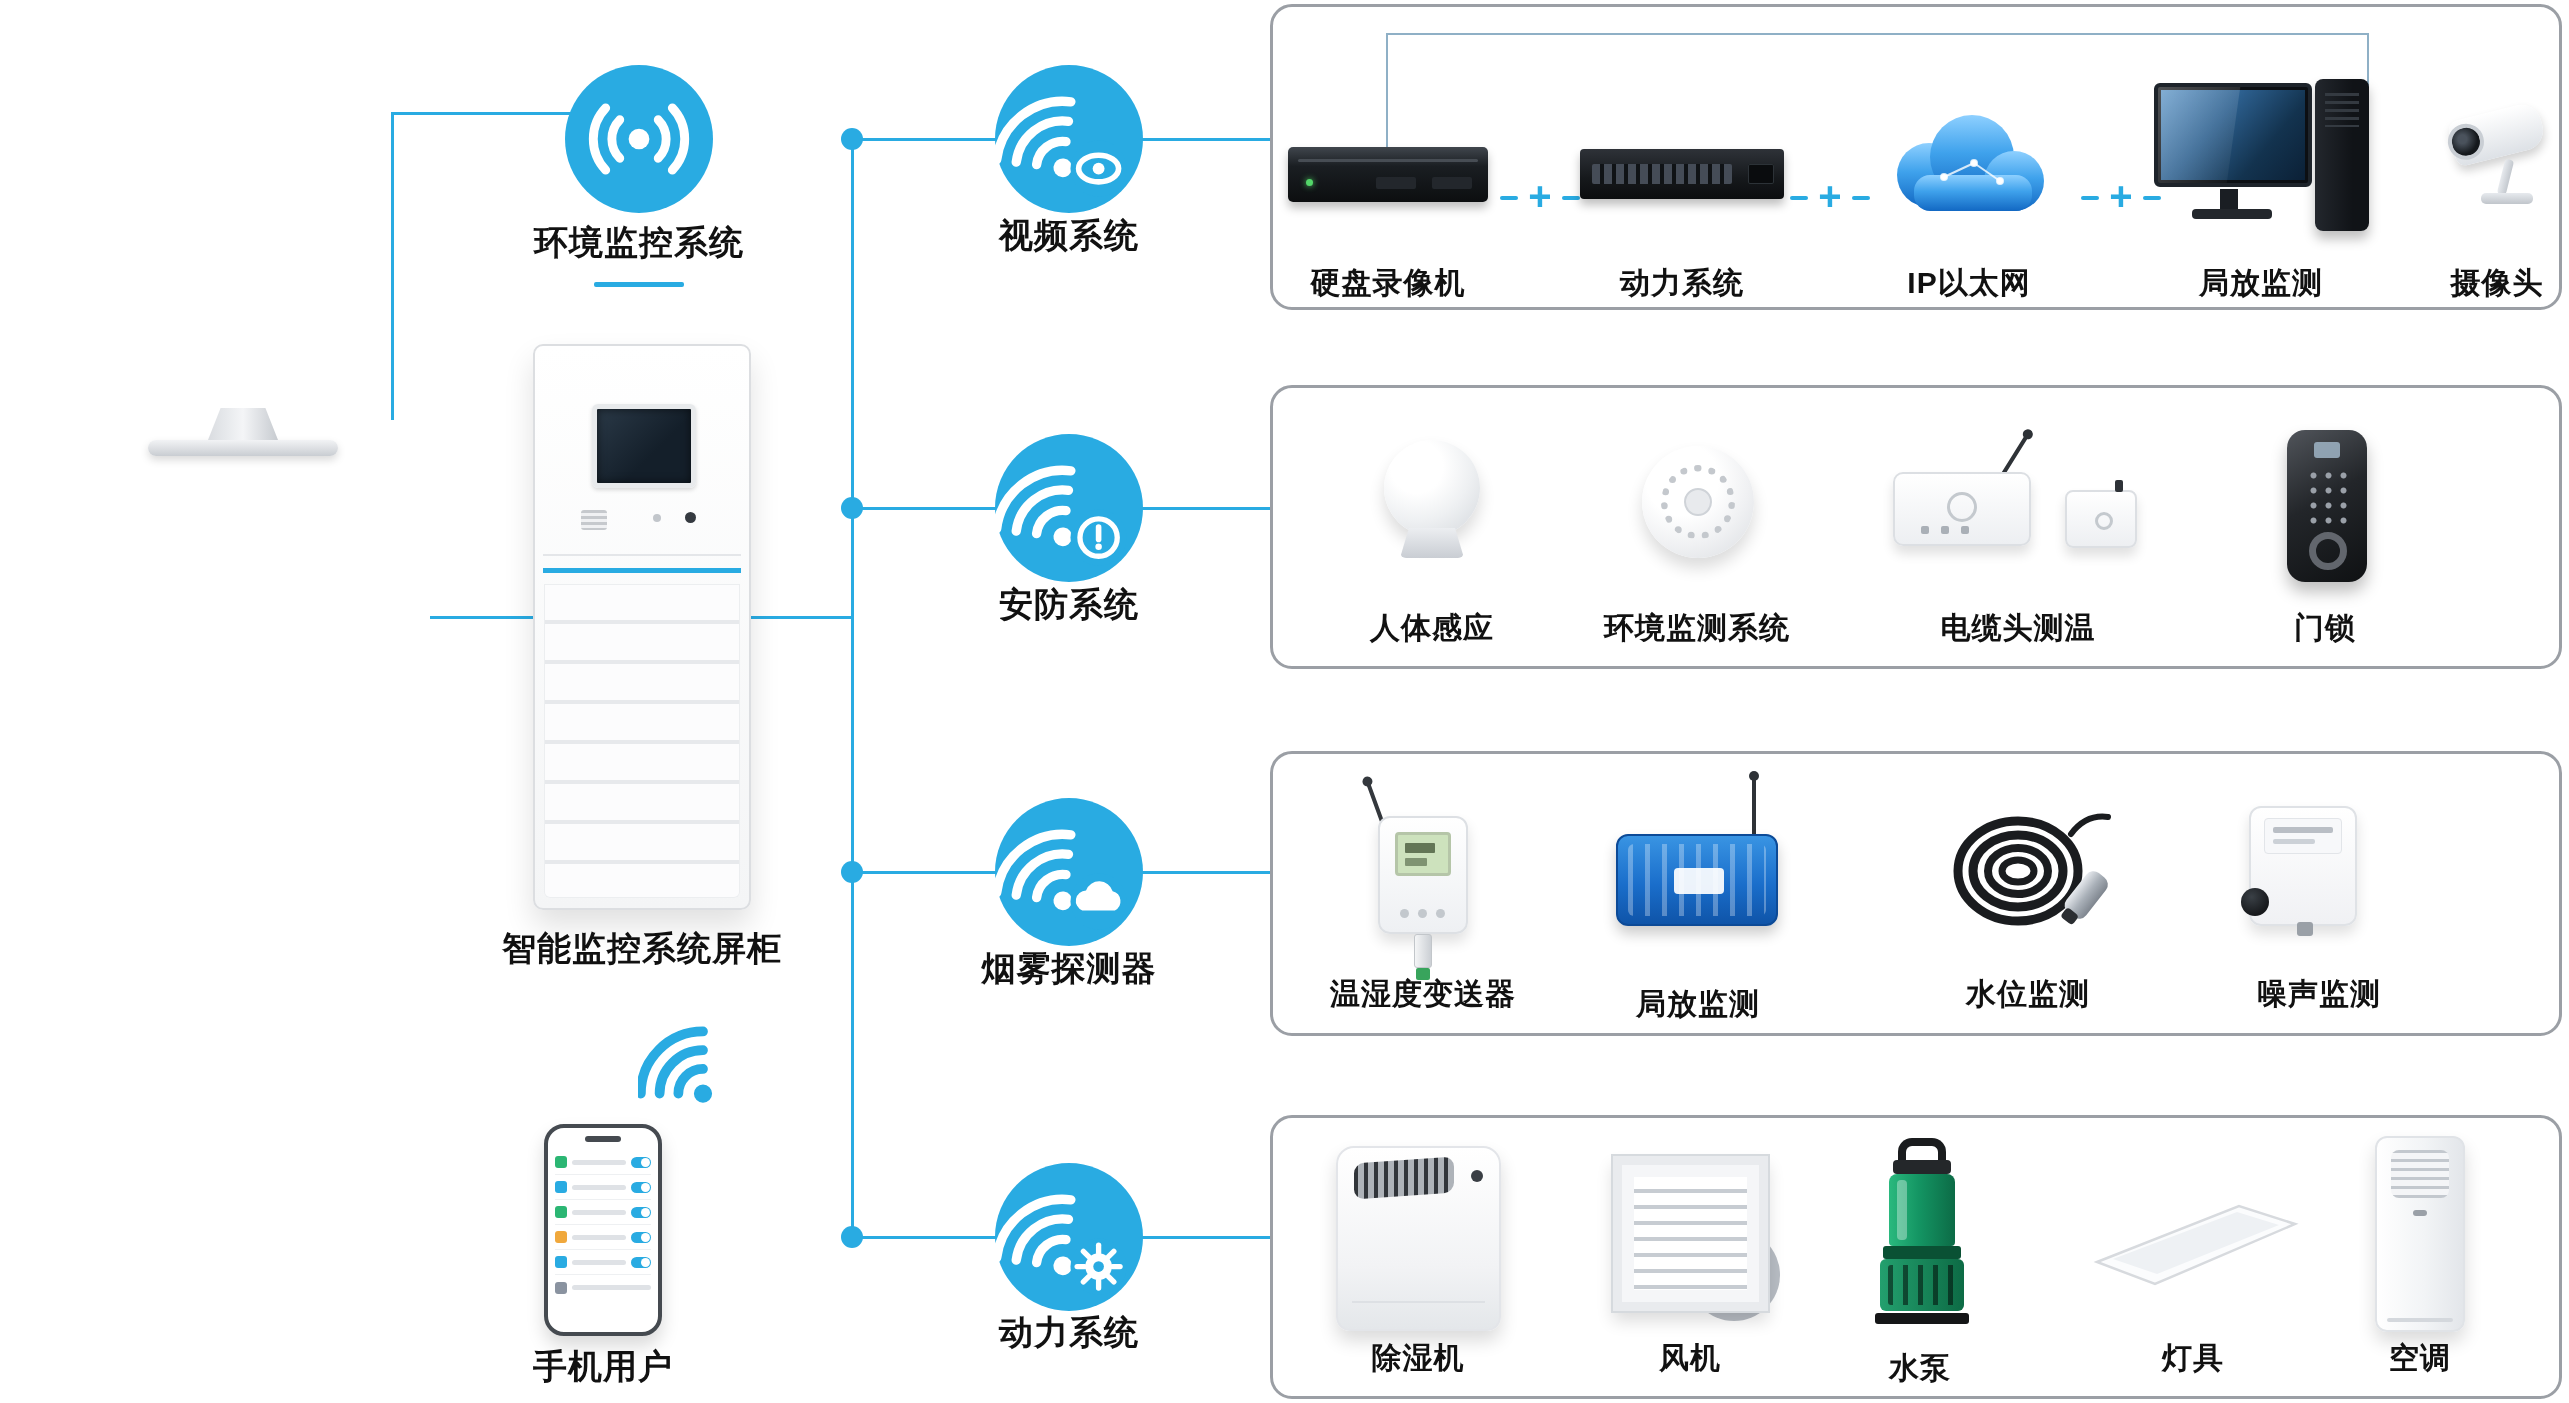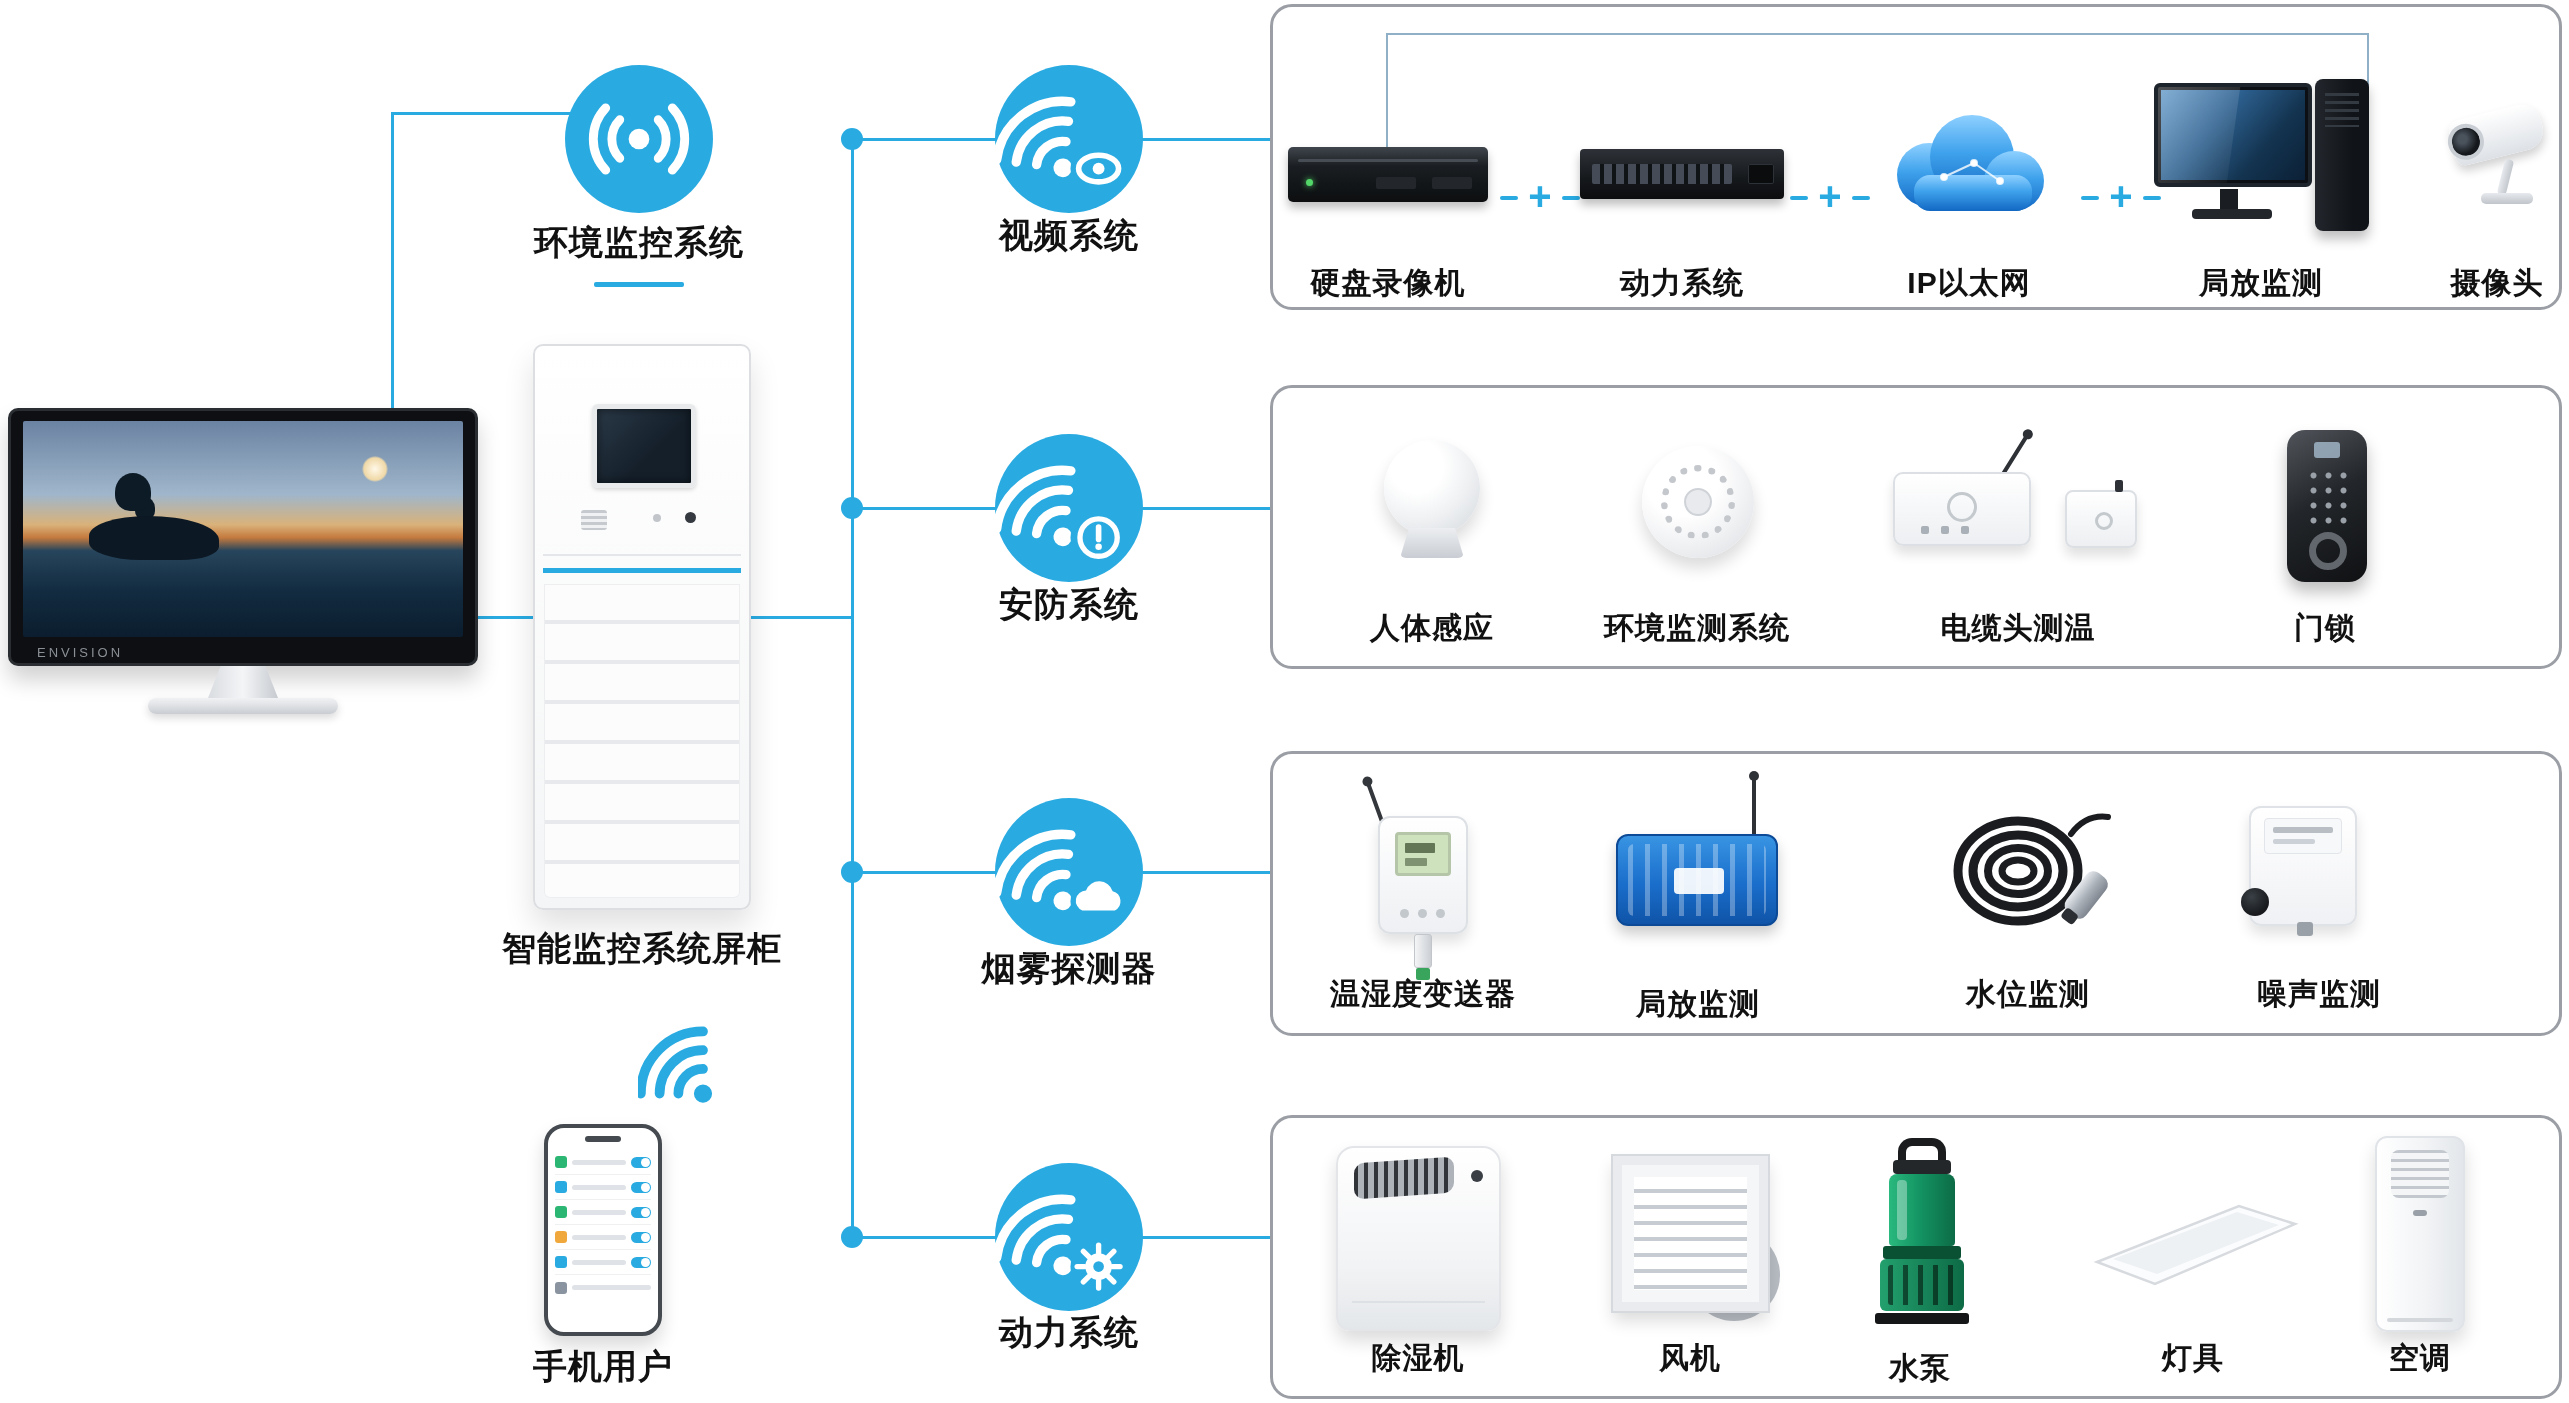--- a/index.html
+++ b/index.html
@@ -157,28 +157,20 @@
   <div class="line" style="left:1141px;top:138px;width:131px;height:3px"></div>
   <div class="line" style="left:1141px;top:507px;width:131px;height:3px"></div>
   <div class="line" style="left:1141px;top:871px;width:131px;height:3px"></div>
   <div class="line" style="left:1141px;top:1236px;width:131px;height:3px"></div>
   <div class="dot" style="left:841px;top:128px"></div>
   <div class="dot" style="left:841px;top:497px"></div>
   <div class="dot" style="left:841px;top:861px"></div>
   <div class="dot" style="left:841px;top:1226px"></div>
 
   <div class="monitor">
-    <div class="mon-frame">
-      <div class="mon-screen">
-        <div class="mon-sun"></div>
-        <div class="mon-tree"></div>
-        <div class="mon-island"></div>
-      </div>
-      <div class="mon-brand">ENVISION</div>
-    </div>
     <div class="mon-neck"></div>
     <div class="mon-base"></div>
   </div>
 
   <svg class="circle-icon" style="left:565px;top:65px" width="148" height="148" viewBox="0 0 100 100">
     <circle cx="50" cy="50" r="50" fill="#29abe2"></circle>
     <circle cx="50" cy="50" r="7" fill="#fff"></circle>
     <g stroke="#fff" stroke-width="6" fill="none" stroke-linecap="round">
       <path d="M37 37 A18.5 18.5 0 0 0 37 63"></path>
       <path d="M27.5 29 A30.5 30.5 0 0 0 27.5 71"></path>

